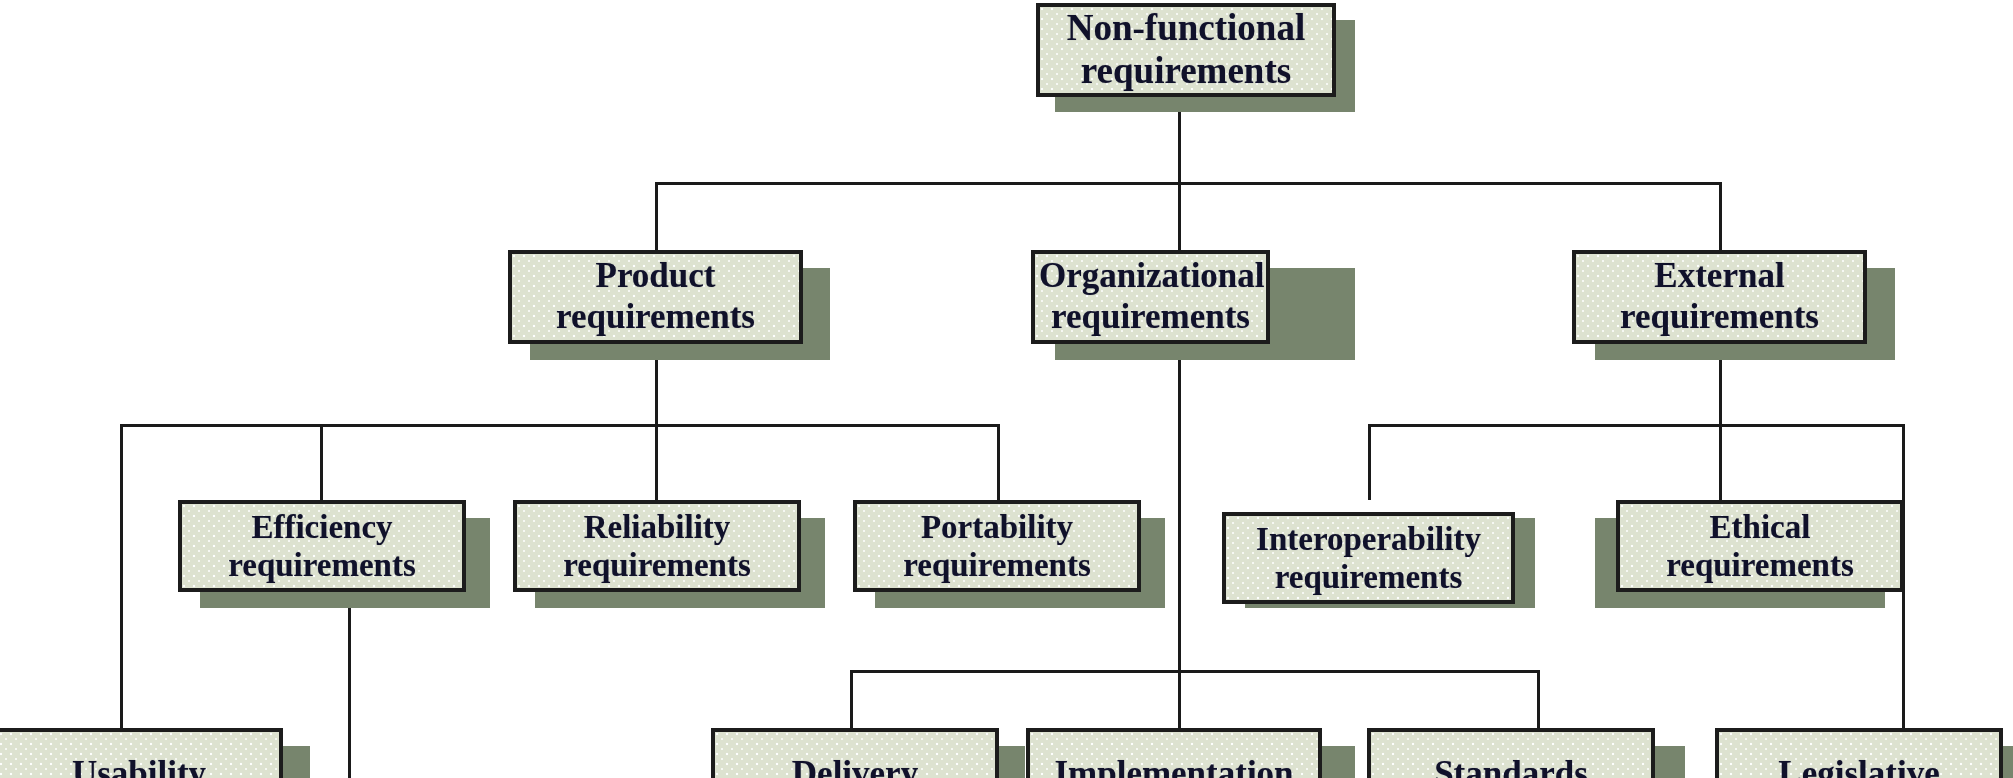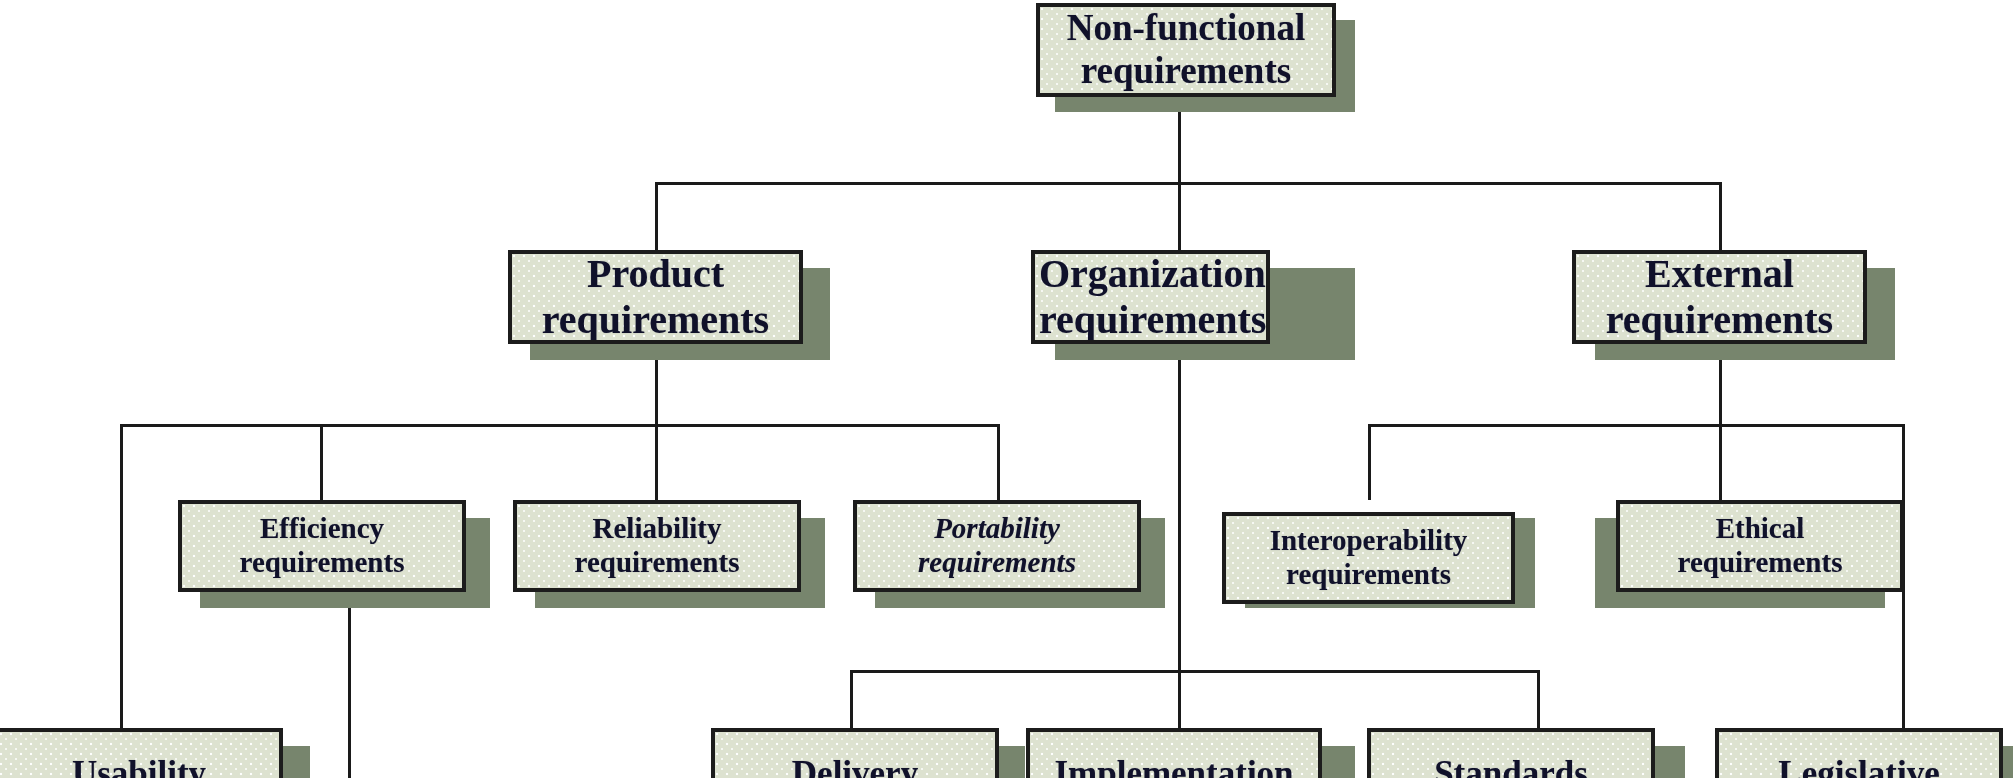--- a/index.html
+++ b/index.html
@@ -23,22 +23,22 @@
          radial-gradient(circle at 7px 7px, rgba(255,255,255,.75) 1.0px, rgba(255,255,255,0) 1.4px);
        background-size:10px 10px,10px 10px;
        display:flex;align-items:center;justify-content:center;
        text-align:center;line-height:1.16;
        color:#10112a;font-weight:700;
        text-shadow:0 0 1px rgba(20,20,60,.35);
        overflow:hidden;}
   .box .lbl{display:block;width:100%;padding:0 4px;box-sizing:border-box;
             white-space:pre-line;}
   .fs-root{font-size:37px;}
-  .fs-l2{font-size:40px;}
-  .fs-l3{font-size:29px;}
+  .fs-l2{font-size:35px;}
+  .fs-l3{font-size:33px;}
   .fs-l4{font-size:35px;}
 </style>
 </head>
 <body>
 
 <div id="stage">
 
   <div class="edge v" style="left:1178px;top:96px;height:88px;"></div>
 
   <div class="edge h" style="left:655px;top:182px;width:1067px;"></div>
@@ -122,21 +122,21 @@
   <div class="node">
     <div class="shadow" style="left:535px;top:518px;width:290px;height:90px;"></div>
     <div class="box fs-l3" style="left:513px;top:500px;width:288px;height:92px;">
       <span class="lbl">Reliability
 requirements</span>
     </div>
   </div>
 
   <div class="node">
     <div class="shadow" style="left:875px;top:518px;width:290px;height:90px;"></div>
-    <div class="box fs-l3" style="left:853px;top:500px;width:288px;height:92px;font-style:italic;">
+    <div class="box fs-l3" style="left:853px;top:500px;width:288px;height:92px;">
       <span class="lbl">Portability
 requirements</span>
     </div>
   </div>
 
   <div class="node">
     <div class="shadow" style="left:1245px;top:518px;width:290px;height:90px;"></div>
     <div class="box fs-l3" style="left:1222px;top:500px;width:293px;height:92px;margin-top:12px;">
       <span class="lbl">Interoperability
 requirements</span>

